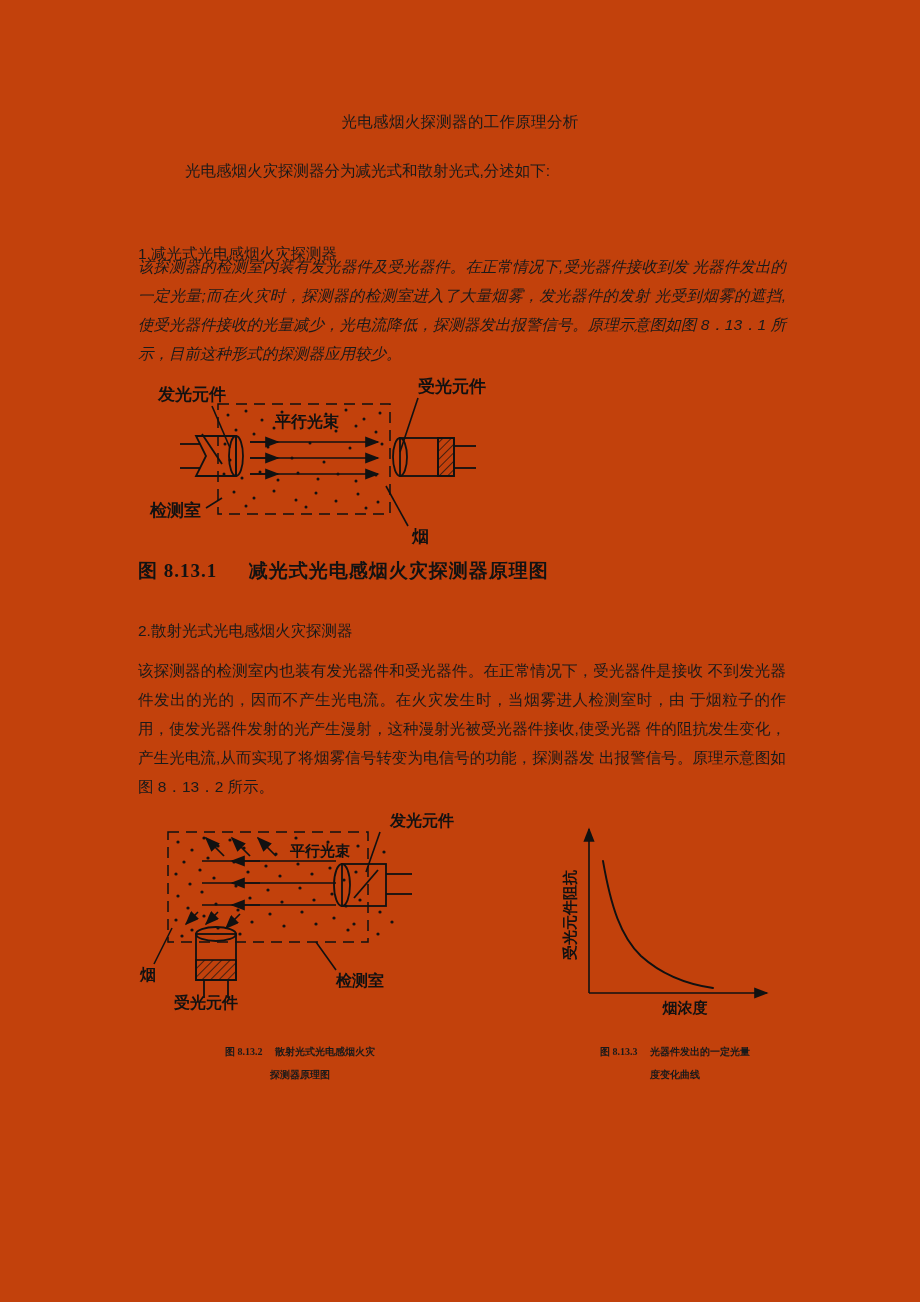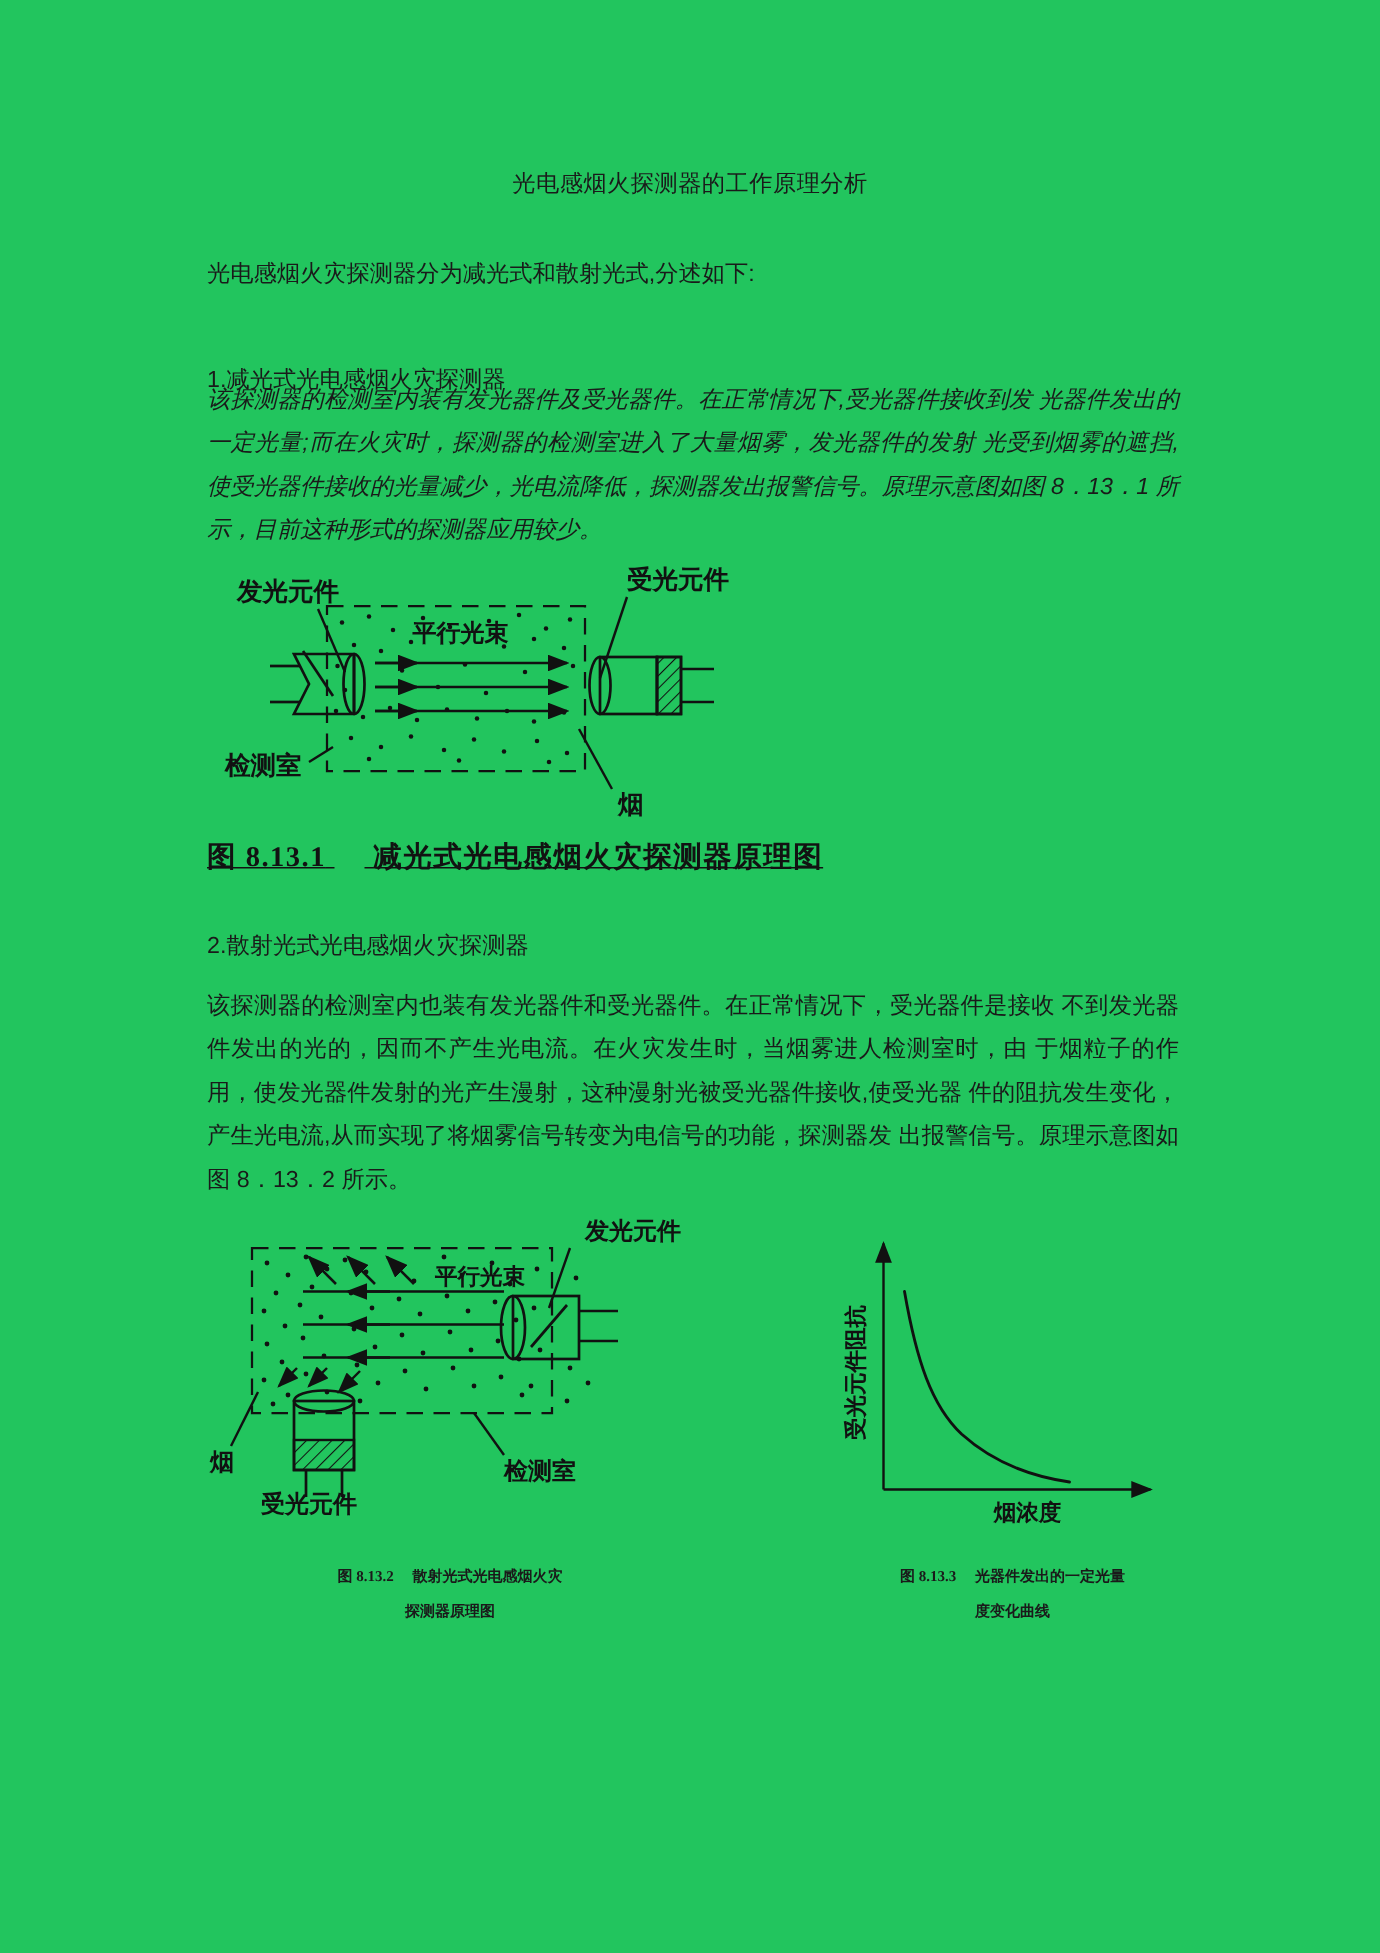--- a/index.html
+++ b/index.html
@@ -11,21 +11,21 @@
     width: 920px;
     height: 1302px;
     position: relative;
     font-family: "Liberation Sans", "DejaVu Sans", sans-serif;
     color: #000000;
     overflow: hidden;
   }
   .page {
     position: absolute;
     inset: 0;
-    background: #22c55e;
+    background: #c2410c;
   }
 
   
   .doc-title {
     position: absolute;
     top: 112px;
     left: 138px;
     width: 644px;
     text-align: center;
     font-size: 15.5px;
@@ -35,36 +35,35 @@
   .para {
     position: absolute;
     left: 138px;
     width: 648px;
     font-size: 15.5px;
     line-height: 29px;
     color: #1a1a1a;
     text-align: justify;
     text-justify: inter-character;
   }
-  .p-intro  { top: 168px; }
+  .p-intro  { top: 156px; margin-left: 47px; }
   .p-head1  { top: 206px; margin-top: 33px; }
   .p-body1  { top: 252px; font-style: italic; }
   .p-head2  { top: 616px; }
   .p-body2  { top: 656px; }
 
   .fig-caption-main {
     position: absolute;
     left: 138px;
     top: 558px;
     font-family: "Liberation Serif", "DejaVu Serif", serif;
     font-size: 19px;
     font-weight: bold;
     letter-spacing: 1px;
     color: #121212;
-    text-decoration: underline;
   }
   .fig-caption-main .gap { display: inline-block; width: 20px; }
 
   
   .fig {
     position: absolute;
     text-align: center;
   }
   #fig1 { left: 150px; top: 374px; width: 420px; height: 172px; }
   #fig2 { left: 140px; top: 812px; width: 330px; height: 200px; }

